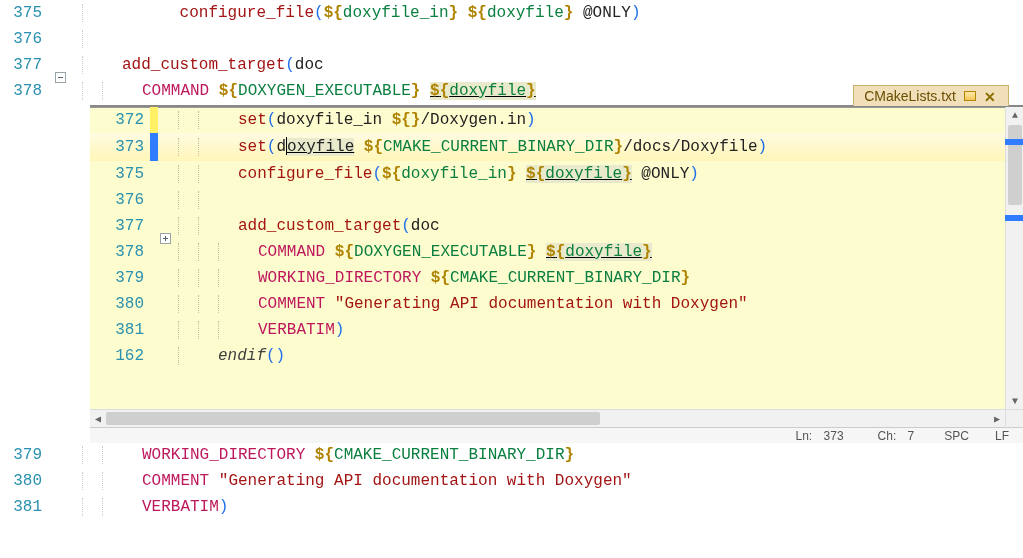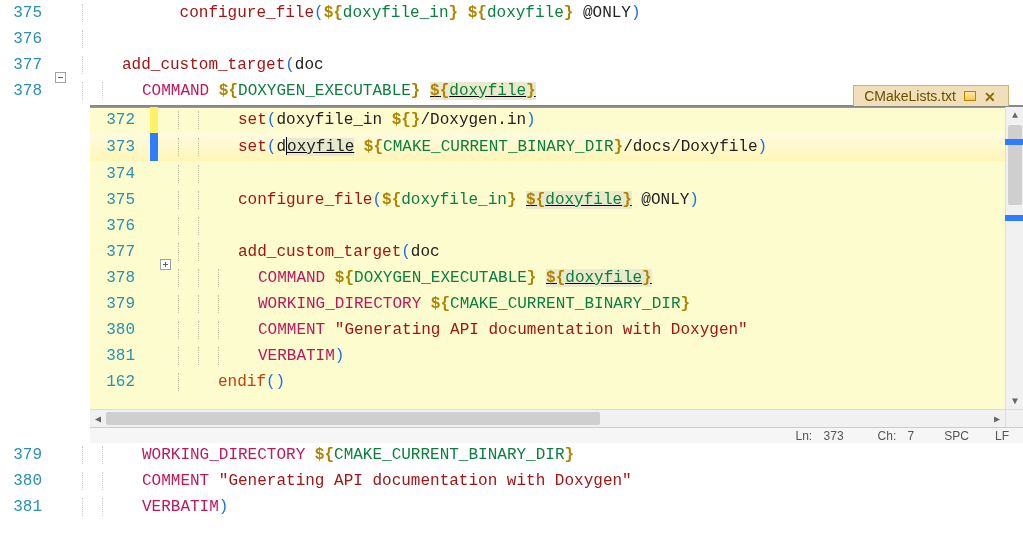--- a/index.html
+++ b/index.html
@@ -60,21 +60,21 @@
   
   .fn   { color: #a31515; }          
   .kw   { color: #be185d; }          
   .var  { color: #0a7f3f; }
   .str  { color: #a31515; }          
   .plain{ color: #222; }
   .hlvar { background: #e9e9cc; text-decoration: underline; }
   .dollar{ color:#b08400; font-weight:bold; }
   .brace { color:#b08400; font-weight:bold; }
   .parenblue { color:#1f6feb; }
-  .endif { color:#c2410c; }
+  .endif { color:#404040;font-style:italic; }
 
   
   .inner-editor {
     position: absolute;
     left: 90px;
     top: 105px;
     width: 933px;
     height: 338px;
     background: #fdfccf;
     border-top: 2px solid #888;
@@ -125,21 +125,21 @@
     height: 26px;
     white-space: pre;
   }
   .inner-line.current {
     background: linear-gradient(#fffbe0, #fff6b8);
     height: 28px;
   }
   .inner-lineno {
     width: 60px;
     text-align: right;
-    padding-right: 15px;
+    padding-right: 6px;
     color: #2b91af;
     user-select: none;
   }
   .inner-change {
     width: 8px;
     height: 100%;
   }
   .change-y { background: #fff066; }
   .change-b { background: #2f7cff; }
   .inner-fold {
@@ -322,26 +322,20 @@
     </div>
 
     <div class="inner-line current">
       <div class="inner-lineno">373</div>
       <div class="inner-change change-b"></div>
       <div class="inner-fold"></div>
       <span class="indent-guide-i"></span><span class="indent-guide-i"></span><span class="indent-none"></span>
       <span class="fn">set</span><span class="parenblue">(</span><span class="plain">d</span><span class="caret"></span><span class="hlvar"><span class="plain">oxyfile</span></span><span class="plain"> </span><span class="dollar">$</span><span class="brace">{</span><span class="var">CMAKE_CURRENT_BINARY_DIR</span><span class="brace">}</span><span class="plain">/docs/Doxyfile</span><span class="parenblue">)</span>
     </div>
 
-    <div class="inner-line">
-      <div class="inner-lineno">374</div>
-      <div class="inner-change"></div>
-      <div class="inner-fold"></div>
-      <span class="indent-guide-i"></span><span class="indent-guide-i"></span>
-    </div>
 
     <div class="inner-line">
       <div class="inner-lineno">375</div>
       <div class="inner-change"></div>
       <div class="inner-fold"></div>
       <span class="indent-guide-i"></span><span class="indent-guide-i"></span><span class="indent-none"></span>
       <span class="fn">configure_file</span><span class="parenblue">(</span><span class="dollar">$</span><span class="brace">{</span><span class="var">doxyfile_in</span><span class="brace">}</span><span class="plain"> </span><span class="hlvar"><span class="dollar">$</span><span class="brace">{</span><span class="var">doxyfile</span><span class="brace">}</span></span><span class="plain"> @ONLY</span><span class="parenblue">)</span>
     </div>
 
     <div class="inner-line">

